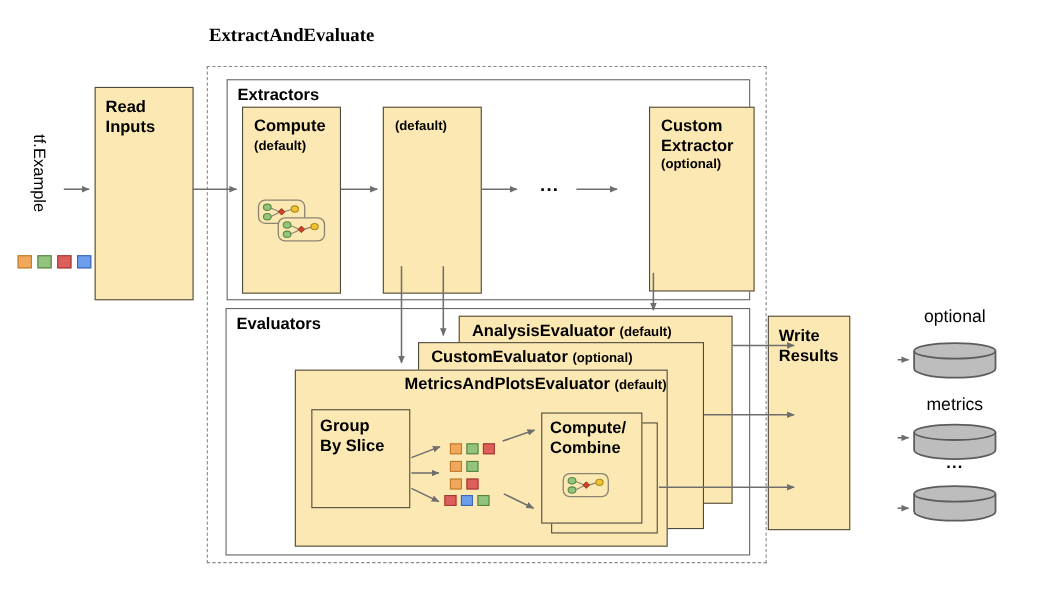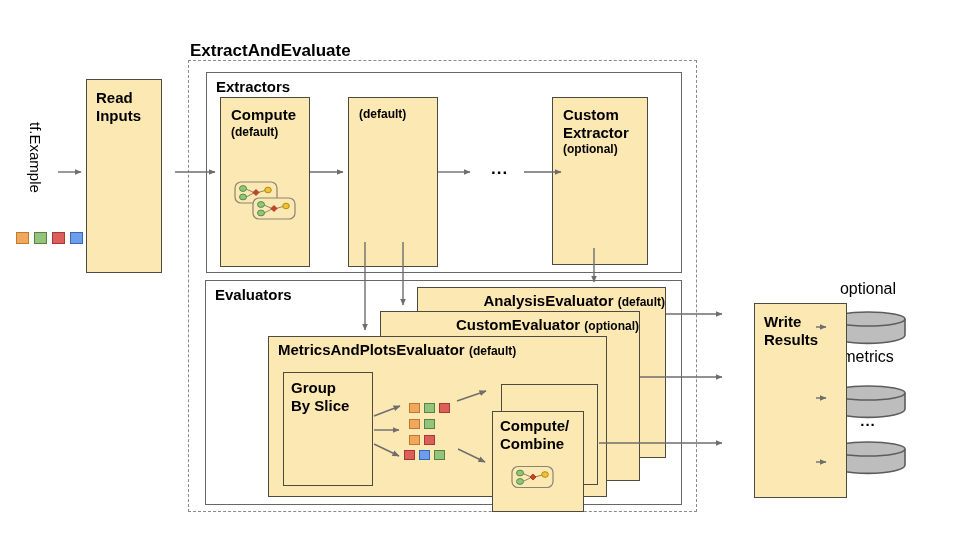--- a/index.html
+++ b/index.html
@@ -9,49 +9,49 @@
     font-family:"Liberation Sans", sans-serif; color:#000;
   }
   .abs { position:absolute; }
   .tanbox { background:#fce8b2; border:1.6px solid #4e4a3f; }
   .whitebox { background:#ffffff; border:1.6px solid #666; }
   .dashedbox { border:1.6px dashed #8a8a8a; background:transparent; }
   .box-label { font-weight:700; font-size:15px; line-height:1.18; white-space:pre-line; }
   .box-qualifier { font-weight:700; font-size:12px; margin-top:1px; }
   .section-label { font-weight:700; font-size:15px; padding:5px 0 0 9px; }
   .diagram-title { font-weight:700; font-size:17px; }
-  .card-title { margin-top:4px; text-align:right; font-weight:700; font-size:15px; white-space:nowrap;padding-left:11px; }
+  .card-title { margin-top:4px; text-align:left; font-weight:700; font-size:15px; white-space:nowrap;padding-left:11px; }
   .card-title .q { font-size:12px; }
-  .card-title.left { text-align:left; padding-left:9px; }
+  .card-title.left { text-align:right; padding-left:9px; }
   .rot-label { writing-mode:vertical-rl; font-size:15px; }
   .sq-row { display:flex; gap:4px; }
   .sq-row .sq { width:11px; height:10px; border:1.5px solid; }
   .sq-row.input-row { gap:5px; }
   .sq-row.input-row .sq { width:13px; height:12px; }
   .out-label { font-size:16px; text-align:center; width:78px; }
   .dots { font-weight:700; font-size:17px; letter-spacing:1px; }
   svg.overlay { position:absolute; left:0; top:0; z-index:30; pointer-events:none; }
 </style>
 </head>
 <body>
 
 <div class="abs rot-label" style="left:27px; top:122px;">tf.Example</div>
 <div class="abs sq-row input-row" style="left:16px; top:232px;">
     <div class="sq" style="background: rgb(241, 168, 92); border-color: rgb(191, 123, 45);"></div>
     <div class="sq" style="background: rgb(147, 196, 125); border-color: rgb(87, 131, 63);"></div>
     <div class="sq" style="background: rgb(221, 95, 90); border-color: rgb(166, 58, 51);"></div>
     <div class="sq" style="background: rgb(109, 158, 235); border-color: rgb(58, 103, 181);"></div>
   </div>
 
-<div class="abs tanbox" style="left:86px; top:79px; width:76px; height:194px; padding:9px 0 0 9px; z-index:2;">
+<div class="abs tanbox" style="left:86px; top:79px; width:90px; height:194px; padding:9px 0 0 9px; z-index:2;">
   <div class="box-label">Read
 Inputs</div>
 </div>
 
-<div class="abs diagram-title" style="left:190px; top:41px;">ExtractAndEvaluate</div>
+<div class="abs diagram-title" style="left:190px; top:22px;font-family:Liberation Serif, serif;">ExtractAndEvaluate</div>
 <div class="abs dashedbox" style="left:188px; top:60px; width:509px; height:452px; z-index:1;"></div>
 
 <div class="abs whitebox" style="left:206px; top:72px; width:476px; height:201px; z-index:2;">
   <div class="section-label">Extractors</div>
 </div>
 
 <div class="abs tanbox" style="left:220px; top:97px; width:90px; height:170px; padding:8px 0 0 10px; z-index:3;">
   <div class="box-label">Compute</div>
   <div class="box-qualifier">(default)</div>
   <svg class="abs" style="left:10px; top:82px;" width="70" height="46" viewBox="0 0 70 46">
@@ -77,21 +77,21 @@
     </g>
   </svg>
 </div>
 
 <div class="abs tanbox" style="left:348px; top:97px; width:90px; height:170px; padding:8px 0 0 10px; z-index:3;">
   <div class="box-qualifier">(default)</div>
 </div>
 
 <div class="abs dots" style="left:491px; top:159px; z-index:3;">...</div>
 
-<div class="abs tanbox" style="left:552px; top:97px; width:96px; height:168px; padding:8px 0 0 10px; z-index:3;">
+<div class="abs tanbox" style="left:590px; top:97px; width:96px; height:168px; padding:8px 0 0 10px; z-index:3;">
   <div class="box-label">Custom
 Extractor</div>
   <div class="box-qualifier">(optional)</div>
 </div>
 
 <div class="abs whitebox" style="left:205px; top:280px; width:477px; height:225px; z-index:2;">
   <div class="section-label">Evaluators</div>
 </div>
 
 <div class="abs tanbox" style="left:417px; top:287px; width:249px; height:171px; z-index:3;">
@@ -108,21 +108,21 @@
   </div>
 </div>
 
 <div class="abs tanbox" style="left:268px; top:336px; width:339px; height:161px; z-index:5;">
   <div class="card-title left">
     <span>MetricsAndPlotsEvaluator</span>
     <span class="q">(default)</span>
   </div>
 </div>
 
-<div class="abs tanbox" style="left:283px; top:372px; width:90px; height:114px; padding:6px 11px 0 7px; z-index:6;">
+<div class="abs tanbox" style="left:283px; top:372px; width:90px; height:90px; padding:6px 11px 0 7px; z-index:6;">
   <div class="box-label">Group
 By Slice</div>
 </div>
 
 <div class="abs sq-row" style="left:409px; top:403px; z-index:6;">
     <div class="sq" style="background: rgb(241, 168, 92); border-color: rgb(191, 123, 45);"></div>
     <div class="sq" style="background: rgb(147, 196, 125); border-color: rgb(87, 131, 63);"></div>
     <div class="sq" style="background: rgb(221, 95, 90); border-color: rgb(166, 58, 51);"></div>
   </div>
 <div class="abs sq-row" style="left:409px; top:419px; z-index:6;">
@@ -133,47 +133,47 @@
     <div class="sq" style="background: rgb(241, 168, 92); border-color: rgb(191, 123, 45);"></div>
     <div class="sq" style="background: rgb(221, 95, 90); border-color: rgb(166, 58, 51);"></div>
   </div>
 <div class="abs sq-row" style="left:404px; top:450px; z-index:6;">
     <div class="sq" style="background: rgb(221, 95, 90); border-color: rgb(166, 58, 51);"></div>
     <div class="sq" style="background: rgb(109, 158, 235); border-color: rgb(58, 103, 181);"></div>
     <div class="sq" style="background: rgb(147, 196, 125); border-color: rgb(87, 131, 63);"></div>
   </div>
 
 <div class="abs tanbox" style="left:501px; top:384px; width:97px; height:101px; z-index:6;"></div>
-<div class="abs tanbox" style="left:492px; top:375px; width:92px; height:101px; padding:5px 0 0 7px; z-index:7;margin-top:36px;">
+<div class="abs tanbox" style="left:492px; top:375px; width:92px; height:101px; padding:5px 0 0 7px; z-index:7;">
   <div class="box-label">Compute/
 Combine</div>
   <svg class="abs" style="left:18px; top:53px;" width="44" height="25" viewBox="0 0 44 25">
     <rect x="1" y="1.5" width="41" height="21" rx="6" fill="#fce8b2" stroke="#8a8472" stroke-width="1.2"></rect>
     <line x1="12" y1="8.5" x2="20" y2="12" stroke="#8a8472" stroke-width="1"></line>
     <line x1="12" y1="16.5" x2="20" y2="12.5" stroke="#8a8472" stroke-width="1"></line>
     <line x1="24" y1="12" x2="31" y2="10" stroke="#8a8472" stroke-width="1"></line>
     <ellipse cx="9" cy="8" rx="3.5" ry="2.9" fill="#93c47d" stroke="#5a8c45" stroke-width="1"></ellipse>
     <ellipse cx="9" cy="16.5" rx="3.5" ry="2.9" fill="#93c47d" stroke="#5a8c45" stroke-width="1"></ellipse>
     <path d="M19,12 L22,9 L25,12 L22,15 Z" fill="#cc4125" stroke="#99301a" stroke-width="0.8"></path>
     <ellipse cx="34" cy="9.5" rx="3.3" ry="2.8" fill="#f1c232" stroke="#b08a14" stroke-width="1"></ellipse>
   </svg>
 </div>
 
-<div class="abs tanbox" style="left:754px; top:287px; width:93px; height:195px; padding:9px 0 0 9px; z-index:2;margin-top:16px;">
+<div class="abs tanbox" style="left:698px; top:287px; width:75px; height:195px; padding:9px 0 0 9px; z-index:2;">
   <div class="box-label">Write
 Results</div>
 </div>
 
 <div class="abs out-label" style="left:829px; top:280px;">optional</div>
 <svg class="abs" style="left:829px; top:310px;" width="78" height="35" viewBox="0 0 78 35">
   <path d="M2,9 L2,25 C2,29.6 18.5,33.4 39,33.4 C59.5,33.4 76,29.6 76,25 L76,9" fill="#bdbdbd" stroke="#5c5c5c" stroke-width="1.6"></path>
   <ellipse cx="39" cy="9" rx="37" ry="7" fill="#bdbdbd" stroke="#5c5c5c" stroke-width="1.6"></ellipse>
 </svg>
 
-<div class="abs out-label" style="left:829px; top:348px;">metrics</div>
+<div class="abs out-label" style="left:829px; top:360px;">metrics</div>
 <svg class="abs" style="left:829px; top:384px;" width="78" height="35" viewBox="0 0 78 35">
   <path d="M2,9 L2,25 C2,29.6 18.5,33.4 39,33.4 C59.5,33.4 76,29.6 76,25 L76,9" fill="#bdbdbd" stroke="#5c5c5c" stroke-width="1.6"></path>
   <ellipse cx="39" cy="9" rx="37" ry="7" fill="#bdbdbd" stroke="#5c5c5c" stroke-width="1.6"></ellipse>
 </svg>
 
 <div class="abs out-label dots" style="left:829px; top:412px; font-size:15px;">...</div>
 <svg class="abs" style="left:829px; top:440px;" width="78" height="35" viewBox="0 0 78 35">
   <path d="M2,9 L2,25 C2,29.6 18.5,33.4 39,33.4 C59.5,33.4 76,29.6 76,25 L76,9" fill="#bdbdbd" stroke="#5c5c5c" stroke-width="1.6"></path>
   <ellipse cx="39" cy="9" rx="37" ry="7" fill="#bdbdbd" stroke="#5c5c5c" stroke-width="1.6"></ellipse>
 </svg>

